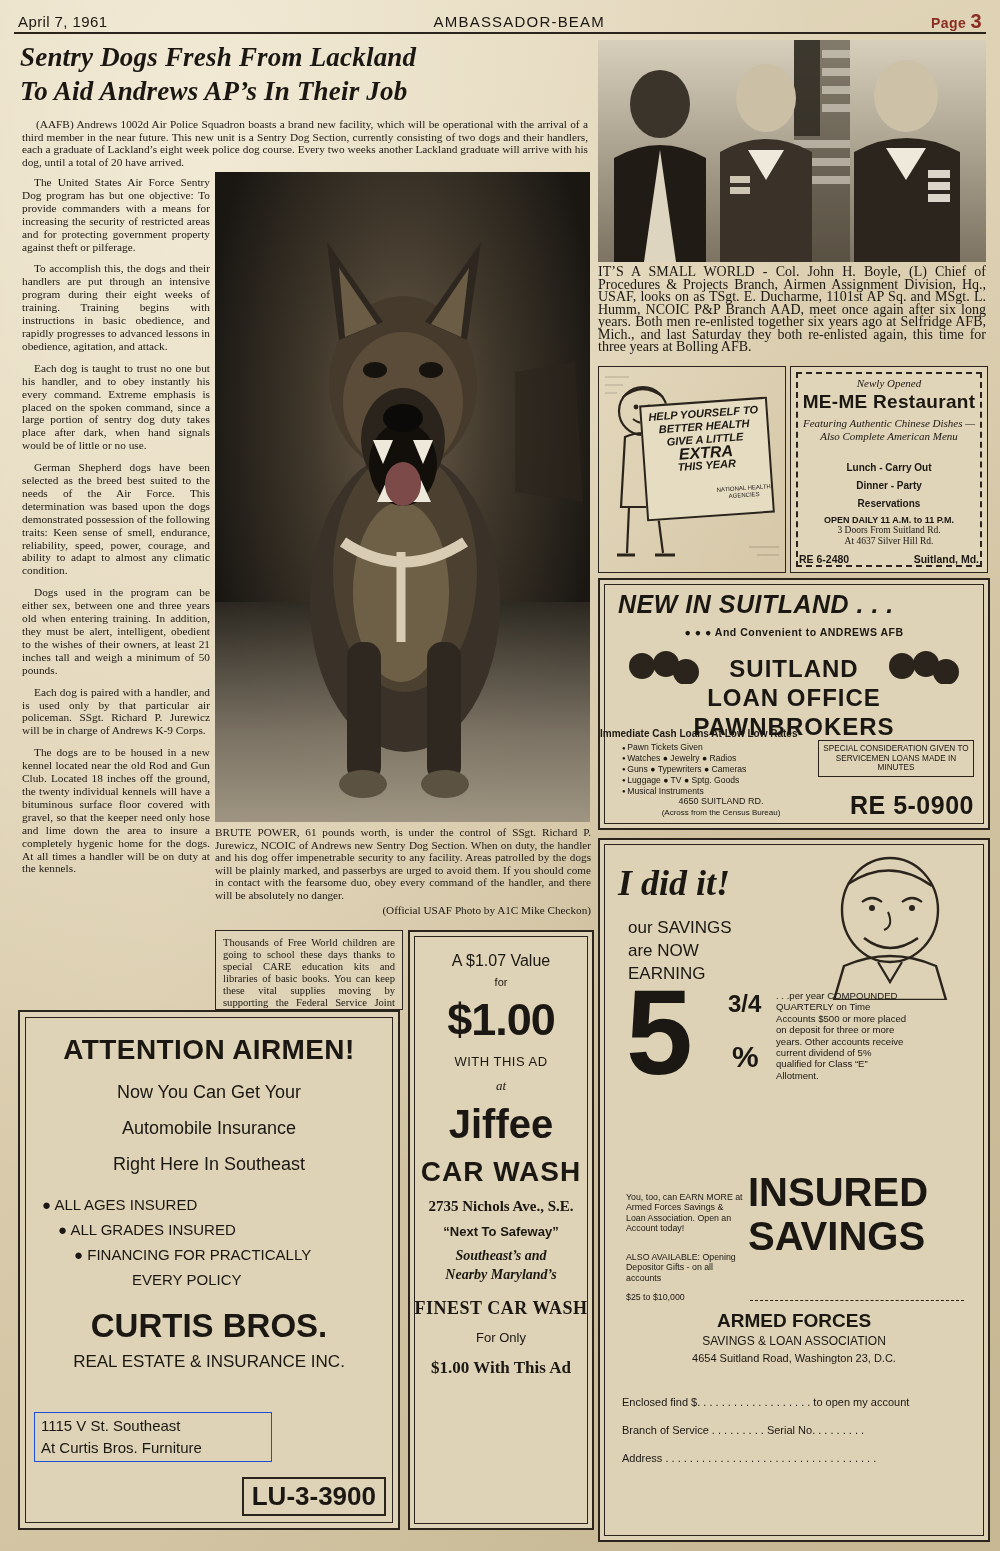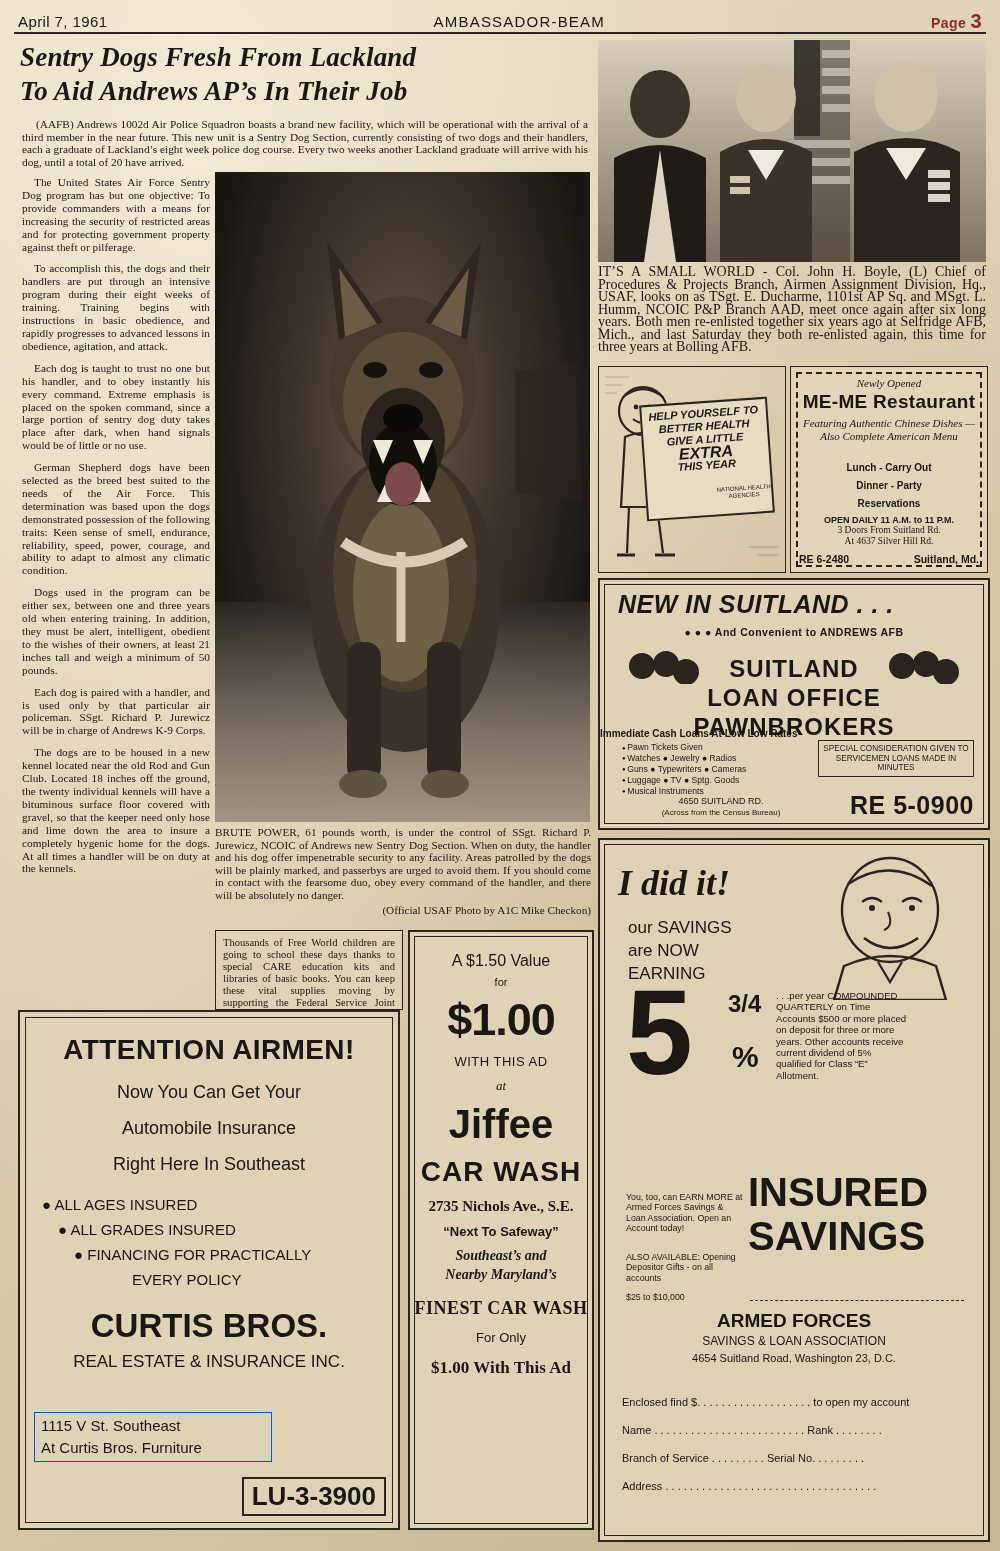--- a/index.html
+++ b/index.html
@@ -445,21 +445,20 @@
     <div class="note2">ALSO AVAILABLE: Opening Depositor Gifts - on all accounts</div>
     <div class="note3">$25 to $10,000</div>
     <div class="ins" style="white-space:pre-line">INSURED
 SAVINGS</div>
     <div class="dash"></div>
     <div class="af">ARMED FORCES</div>
     <div class="af2">SAVINGS &amp; LOAN ASSOCIATION</div>
     <div class="af3">4654 Suitland Road, Washington 23, D.C.</div>
     <div class="coupon">
       <div>Enclosed find $. . . . . . . . . . . . . . . . . . . to open my account</div>
-      <div>Name . . . . . . . . . . . . . . . . . . . . . . . . .  Rank . . . . . . . .</div>
       <div>Branch of Service . . . . . . . . .  Serial No. . . . . . . . .</div>
       <div>Address . . . . . . . . . . . . . . . . . . . . . . . . . . . . . . . . . . .</div>
     </div>
   </div>
 
   <div class="box d curtis">
     <div class="inner"></div>
     <div class="h">ATTENTION AIRMEN!</div>
     <div class="l1">
       <div>Now You Can Get Your</div>
@@ -476,21 +475,21 @@
     <div class="sub">REAL ESTATE &amp; INSURANCE INC.</div>
     <div class="addrbox">
       <div>1115 V St. Southeast</div>
       <div>At Curtis Bros. Furniture</div>
     </div>
     <div class="tel">LU-3-3900</div>
   </div>
 
   <div class="box d jiffee">
     <div class="inner"></div>
-    <div class="t j1">A $1.50 Value</div>
+    <div class="t j1">A $1.07 Value</div>
     <div class="t j2">for</div>
     <div class="t j3">$1.00</div>
     <div class="t j4">WITH THIS AD</div>
     <div class="t j5">at</div>
     <div class="t j6">Jiffee</div>
     <div class="t j7">CAR WASH</div>
     <div class="t j8">2735 Nichols Ave., S.E.</div>
     <div class="t j9">“Next To Safeway”</div>
     <div class="t j10" style="white-space:pre-line">Southeast’s and
 Nearby Maryland’s</div>

